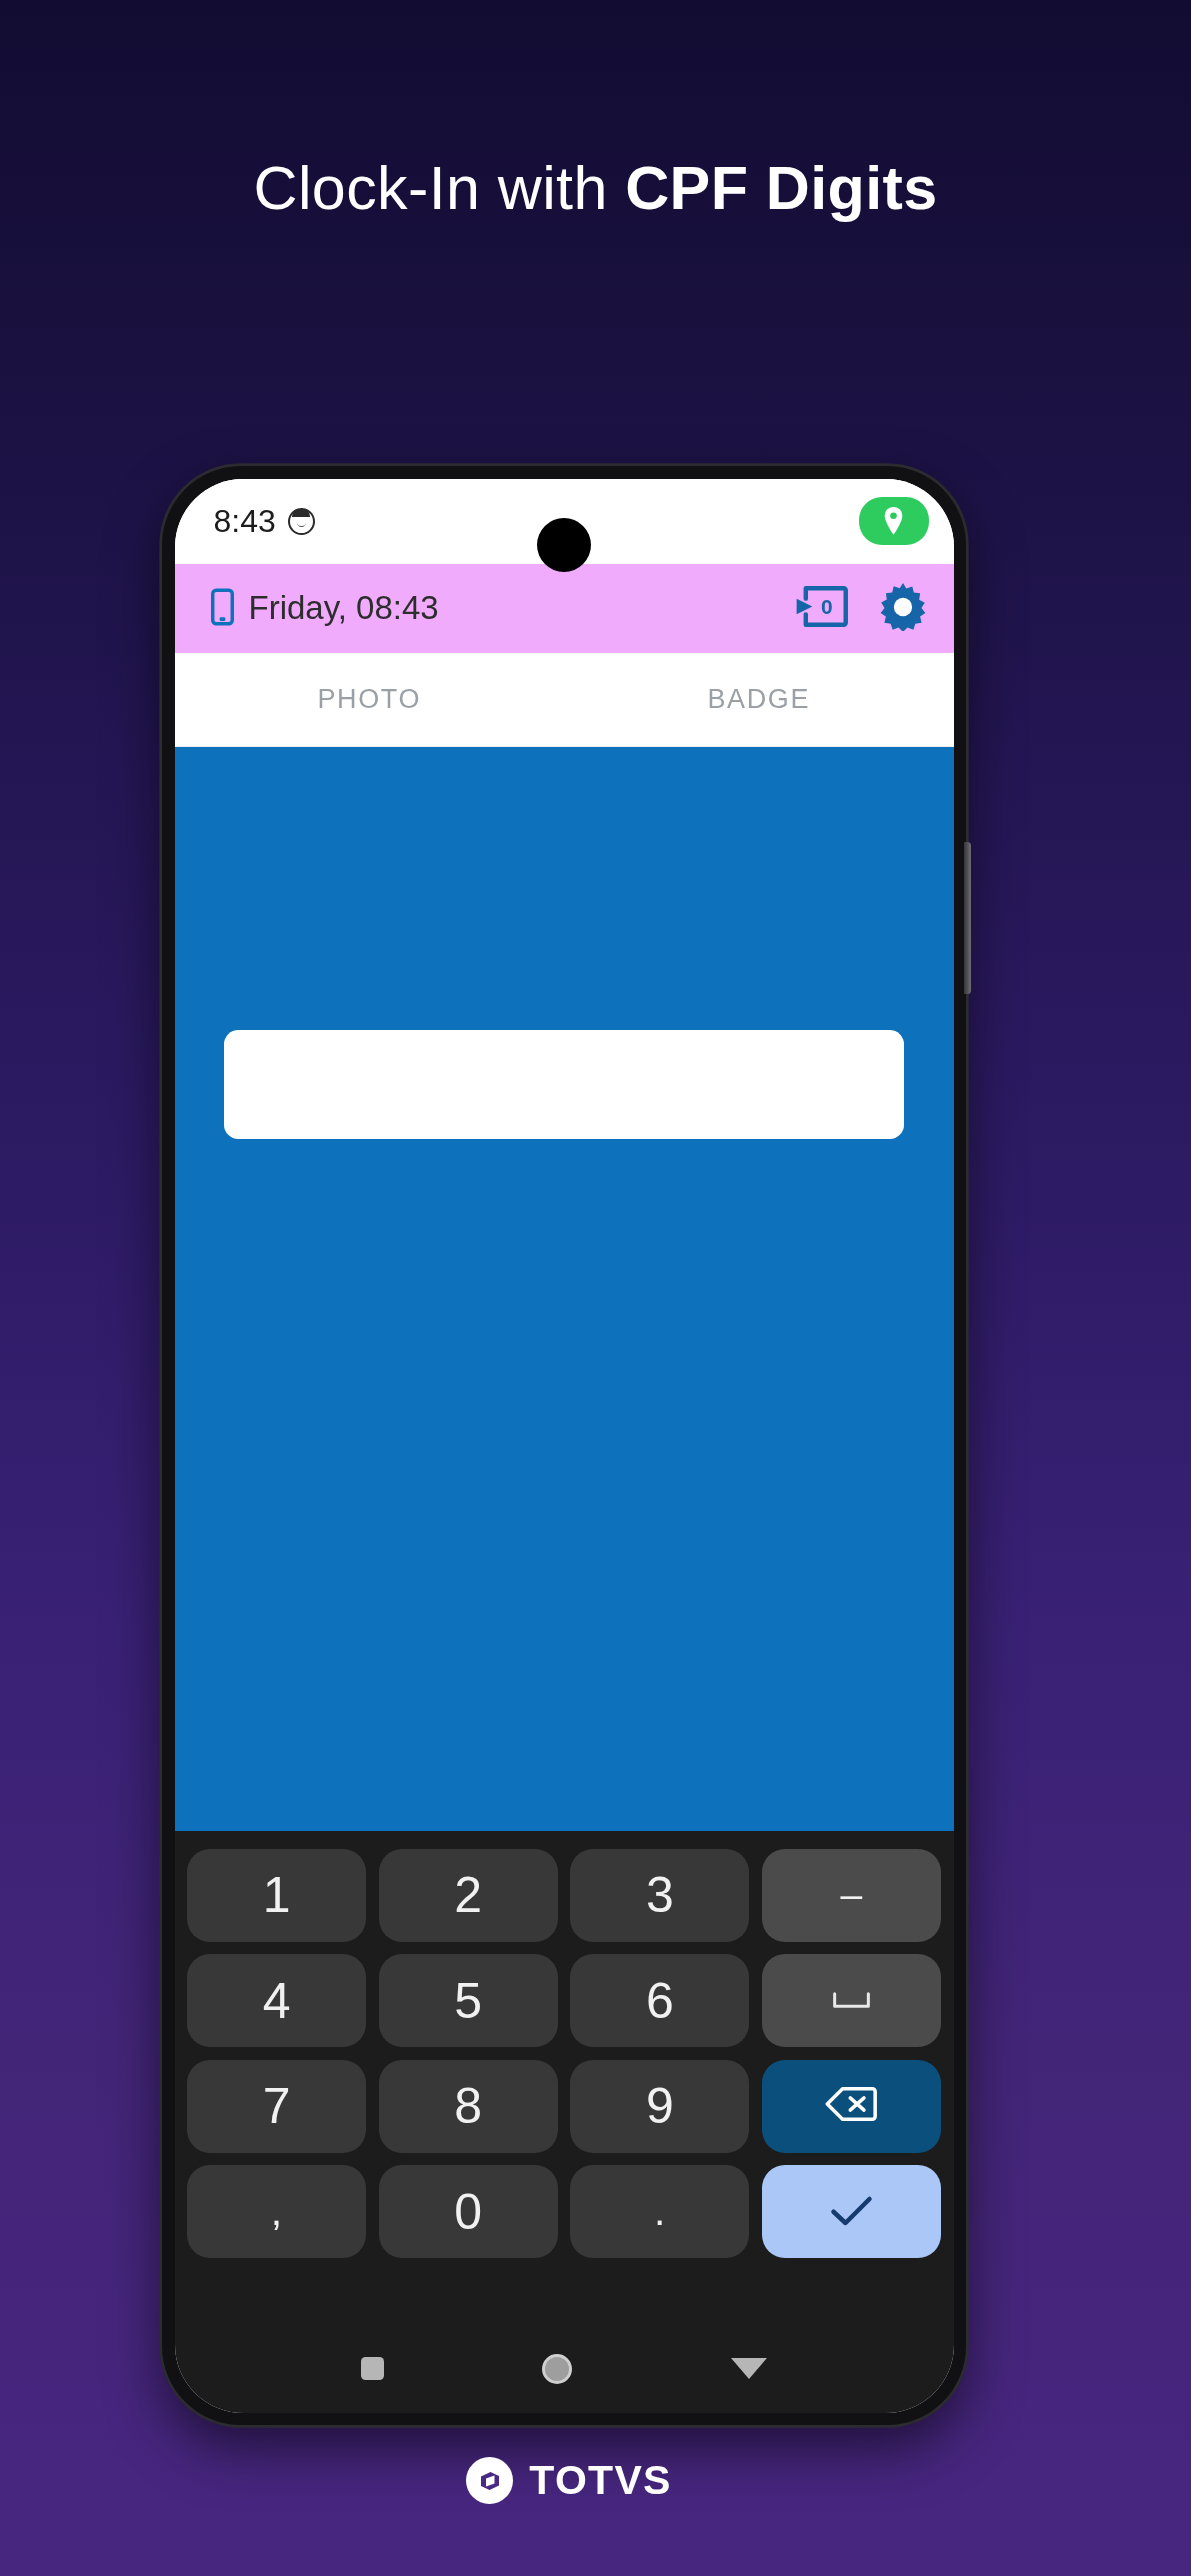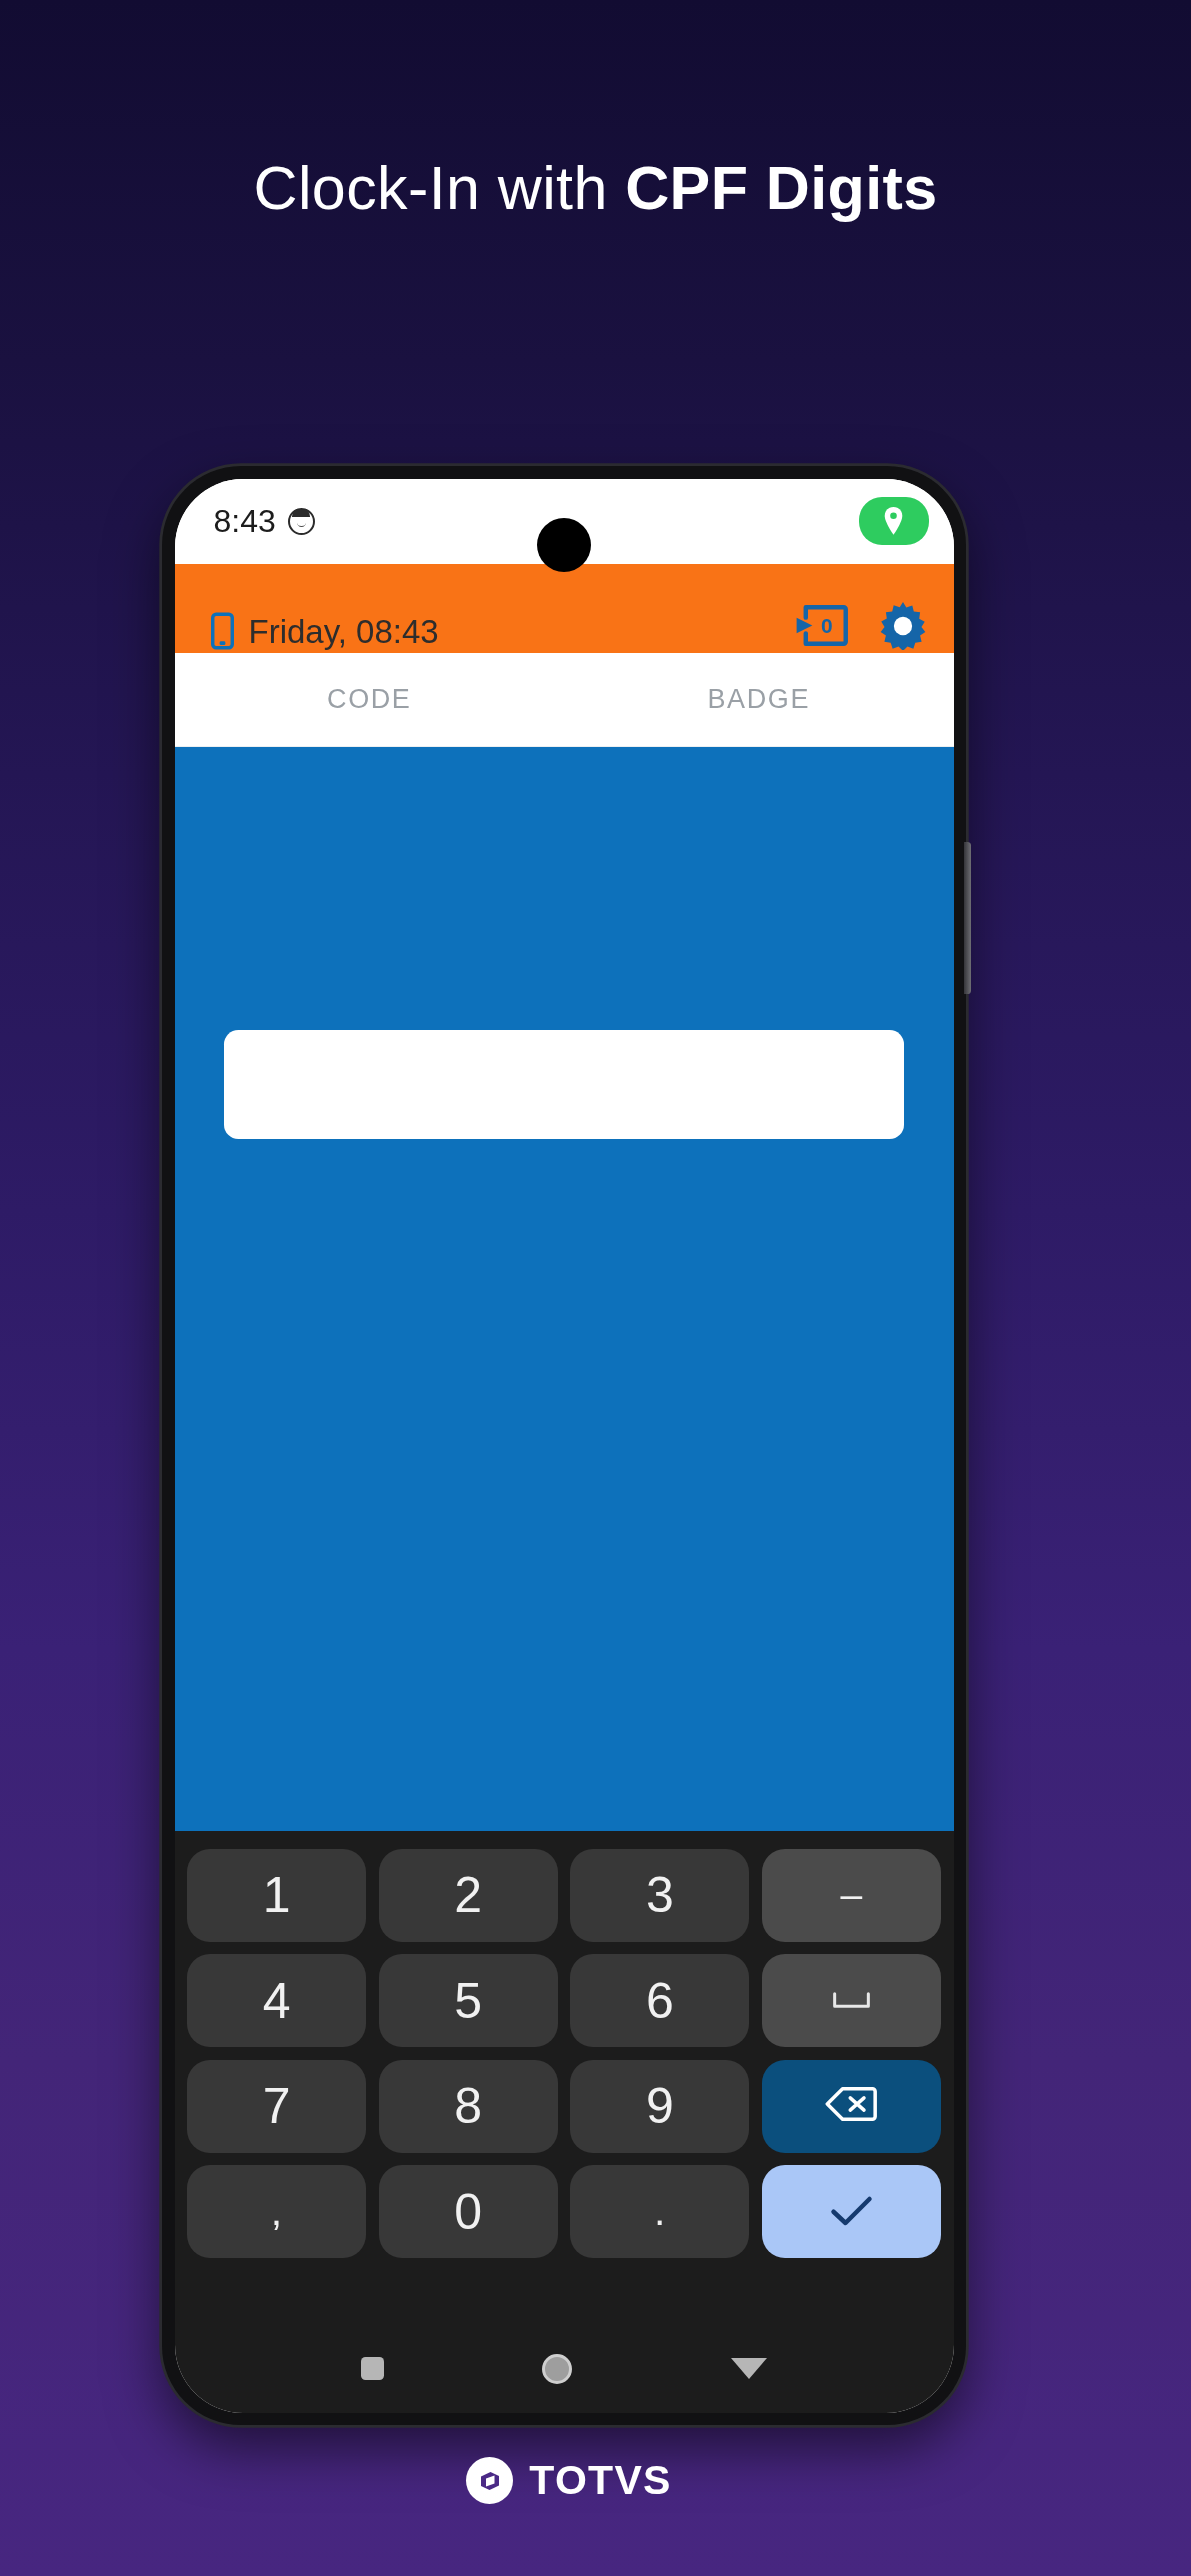--- a/index.html
+++ b/index.html
@@ -68,22 +68,22 @@
     content:""; position:absolute; left:6.3px; top:11.6px; width:9px; height:5.4px;
     border-bottom:1.8px solid #4a4a4a; border-radius:0 0 5.4px 5.4px;
   }
   .loc-pill{
     width:70px;height:48px;border-radius:23px;background:#2ecc5f;
     display:flex;align-items:center;justify-content:center;
   }
 
   
   .app-header{
-    height:89px; flex:0 0 89px; background:#f97316;
-    display:flex;align-items:flex-end;justify-content:space-between;
+    height:89px; flex:0 0 89px; background:#f0abfc;
+    display:flex;align-items:center;justify-content:space-between;
     padding:0 27px 0 36px;
   }
   .ah-left{ display:flex; align-items:center; gap:15px; }
   .ah-date{ font-size:33px; color:#2d2d2d; font-weight:500; }
   .ah-right{ display:flex; align-items:center; gap:30px; }
 
   
   .tabs{
     height:94px; flex:0 0 94px; background:#fff; display:flex;
     border-bottom:0.9px solid #eceff1;
@@ -212,21 +212,21 @@
         <span>
           <svg width="48" height="48" viewBox="0 0 32 32" aria-hidden="true">
             <path fill="#1565a8" d="M16 0l2.2 3.6 4-1.3 1 4.1 4.2.5-.6 4.2 3.7 2-2.2 3.6 2.6 3.3-3.5 2.4 1 4.1-4.2.7-1.3 4-3.9-1.6-3 3-3-3-3.9 1.6-1.3-4-4.2-.7 1-4.1L1.1 20l2.6-3.3L1.5 13l3.7-2-.6-4.2 4.2-.5 1-4.1 4 1.3z"></path>
             <circle cx="16" cy="16" r="6.1" fill="#ffffff"></circle>
           </svg>
         </span>
       </div>
     </div>
 
     <div class="tabs">
-      <div class="tab">CODE</div>
+      <div class="tab">PHOTO</div>
       <div class="tab">BADGE</div>
     </div>
 
     <div class="content">
       <input class="code-input" type="text" placeholder="" style="">
     </div>
 
     <div class="keyboard">
 
       <div class="kb-row">

